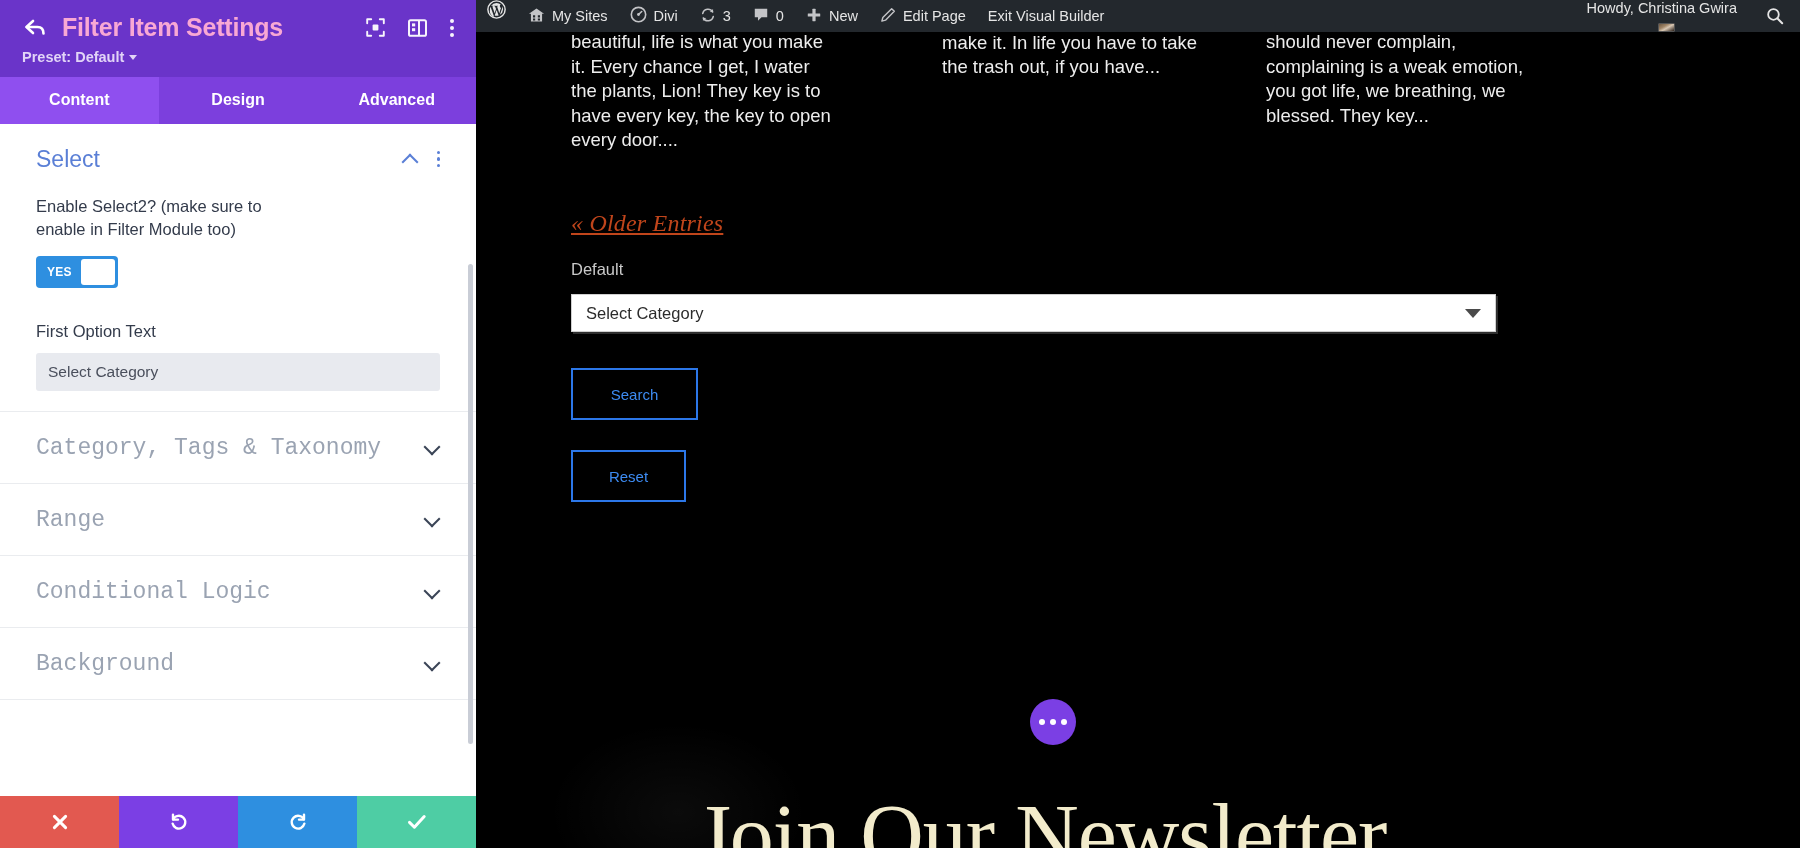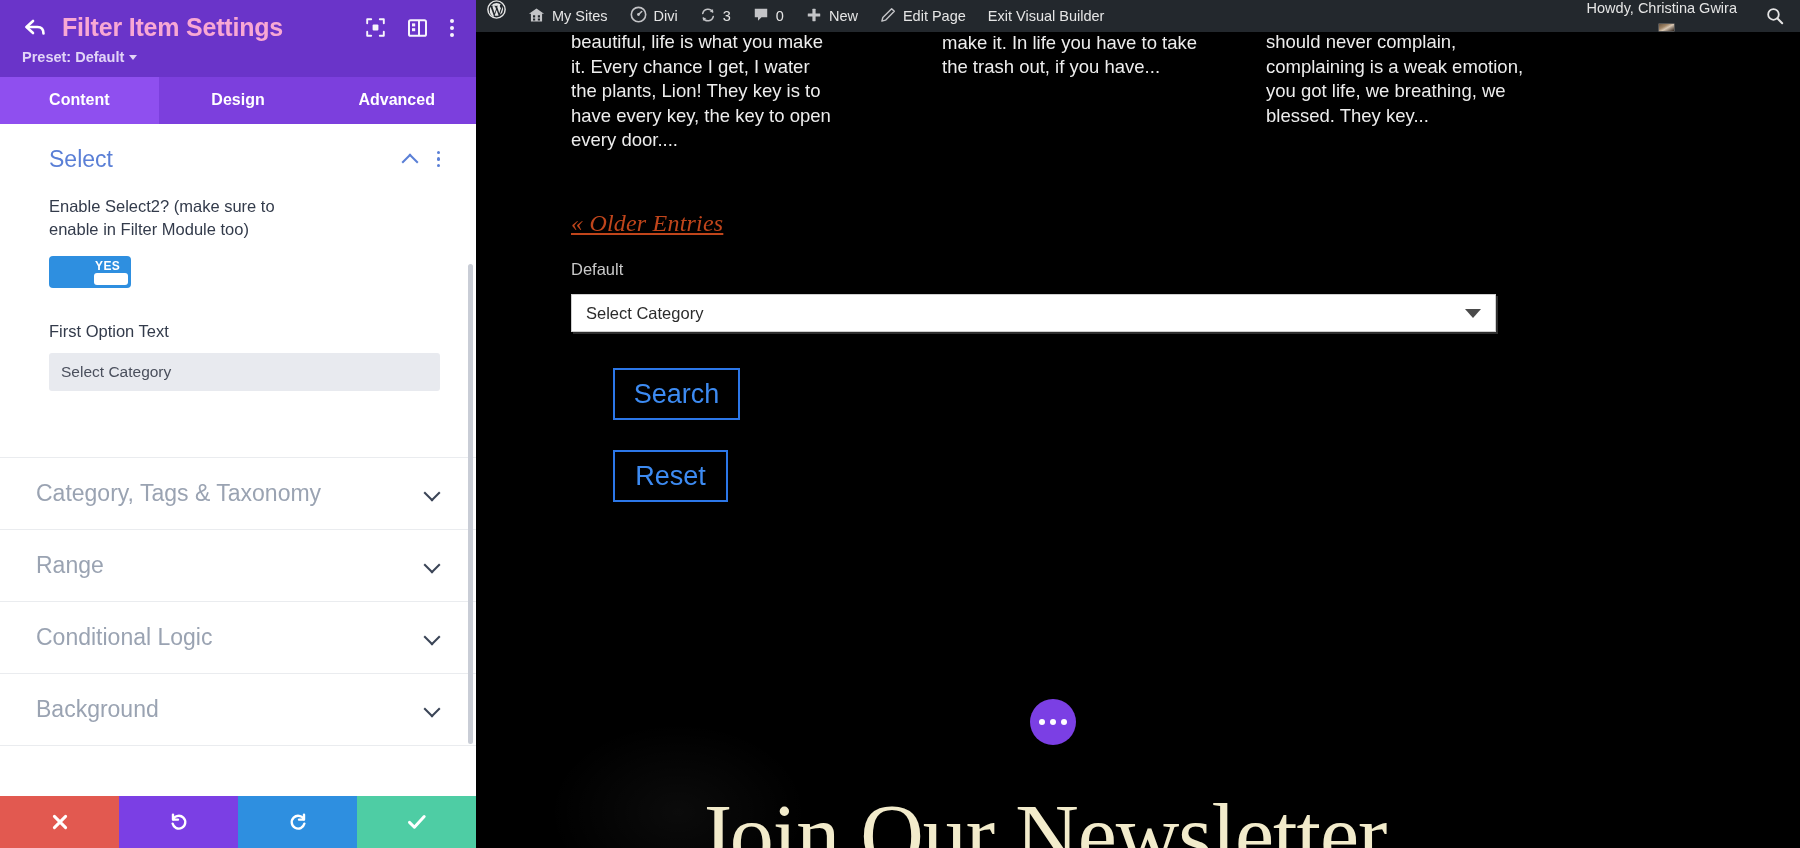--- a/index.html
+++ b/index.html
@@ -62,21 +62,21 @@
     padding: 14px 0 15px 0; cursor: pointer;
   }
   .panel-tab.active { background: #8F4FEF; }
 
   .panel-body {
     flex: 1 1 auto; position: relative;
     overflow: hidden; background: #fff;
   }
   .panel-scroll { position: absolute; inset: 0; overflow: hidden; }
 
-  .group-open { padding: 22px 36px 0 36px; margin-left: 13px; }
+  .group-open { padding: 22px 36px 0 36px; }
   .group-open-head {
     display: flex; align-items: center;
     margin-bottom: 22px;
   }
   .group-open-title {
     font-size: 23px; color: #5A7FD6; font-weight: normal;
   }
   .group-open-actions { margin-left: auto; display: flex; align-items: center; gap: 18px; }
   .chevron-up {
     width: 16px; height: 16px; position: relative; cursor: pointer;
@@ -89,23 +89,23 @@
   }
   .kebab { display: flex; flex-direction: column; gap: 3px; cursor: pointer; }
   .kebab i { width: 3.4px; height: 3.4px; border-radius: 50%; background: #5A7FD6; display: block; }
 
   .field-label {
     font-size: 16.5px; color: #333B4B; line-height: 1.45;
     max-width: 240px; font-weight: normal;
   }
   .toggle-wrap { margin-top: 14px; }
   .toggle {
-    display: inline-flex; align-items: flex-end;
+    display: inline-flex; align-items: center;
     background: #2E8FE0; border-radius: 4px;
-    height: 32px; width: 82px; padding: 3px; cursor: pointer; flex-direction: column;
+    height: 32px; width: 82px; padding: 3px; cursor: pointer;
   }
   .toggle-label {
     color: #fff; font-size: 12px; font-weight: bold;
     padding: 0 8px 0 8px; letter-spacing: .3px;
   }
   .toggle-knob {
     width: 34px; height: 26px; background: #fff; border-radius: 3px;
     margin-left: auto;
   }
 
@@ -113,21 +113,21 @@
   .field-title { font-size: 16.5px; color: #333B4B; margin-bottom: 12px; }
   .text-input {
     width: 100%; height: 38px;
     background: #E8EAEF; border: none; border-radius: 3px;
     padding: 0 12px;
     font-family: "Liberation Sans", sans-serif;
     font-size: 15.5px; color: #4A4F5C;
   }
   .text-input::placeholder { color: #4A4F5C; }
 
-  .group-list { margin-top: 66px; border-top: 1px solid #EAECEF; }
+  .group-list { margin-top: 20px; border-top: 1px solid #EAECEF; font-family: Liberation Mono, monospace; }
   .group-row {
     display: flex; align-items: center;
     padding: 22px 36px; border-bottom: 1px solid #EAECEF;
     cursor: pointer; height: 72px;
   }
   .group-row-title { font-size: 23px; color: #9AA3B2; font-weight: normal; }
   .chevron-down {
     margin-left: auto; width: 16px; height: 16px; position: relative;
   }
   .chevron-down::before {
@@ -219,23 +219,23 @@
     margin-left: auto;
     width: 0; height: 0;
     border-left: 8px solid transparent;
     border-right: 8px solid transparent;
     border-top: 9px solid #4A4A4A;
   }
 
   .btn-outline {
     position: absolute;
     border: 2px solid #2C77E8; background: transparent;
-    color: #3D8BF2; font-size: 27px;
+    color: #3D8BF2; font-size: 15px;
     display: flex; align-items: center; justify-content: center;
-    cursor: pointer; font-family: "Liberation Sans", sans-serif; margin-left: 42px;
+    cursor: pointer; font-family: "Liberation Sans", sans-serif;
   }
   #btn-search { left: 95px; top: 336px; width: 127px; height: 52px; }
   #btn-reset  { left: 95px; top: 418px; width: 115px; height: 52px; }
 
   .newsletter-heading {
     position: absolute; left: 0; right: 0; top: 760px;
     text-align: center;
     color: #F2EBCB;
     font-family: "Liberation Serif", serif;
     font-size: 88px; line-height: 1;

